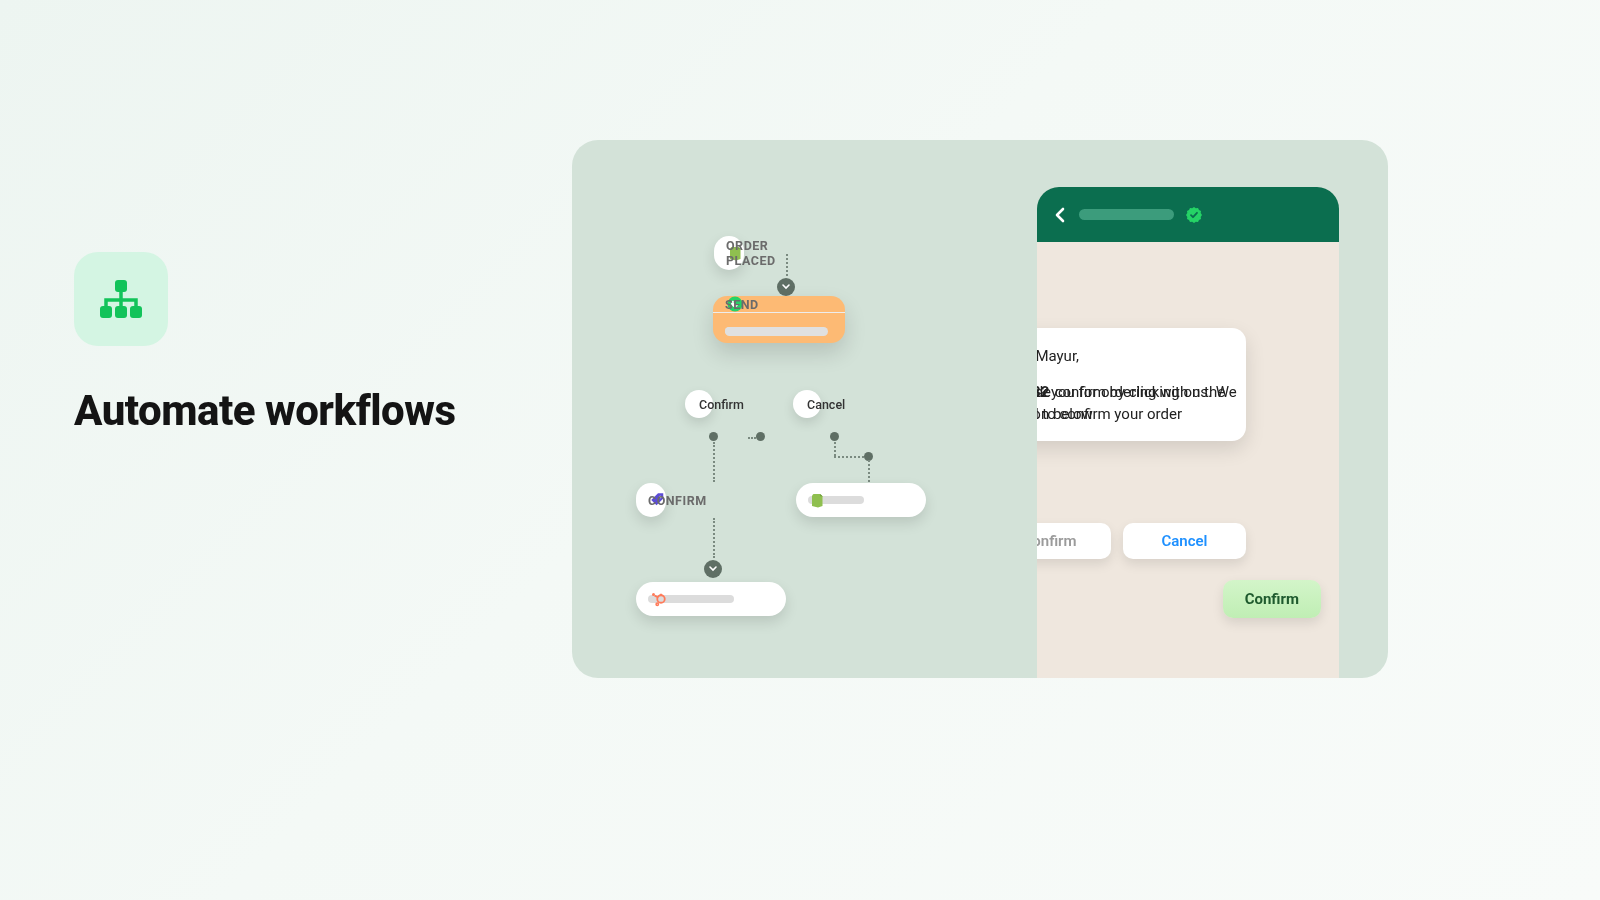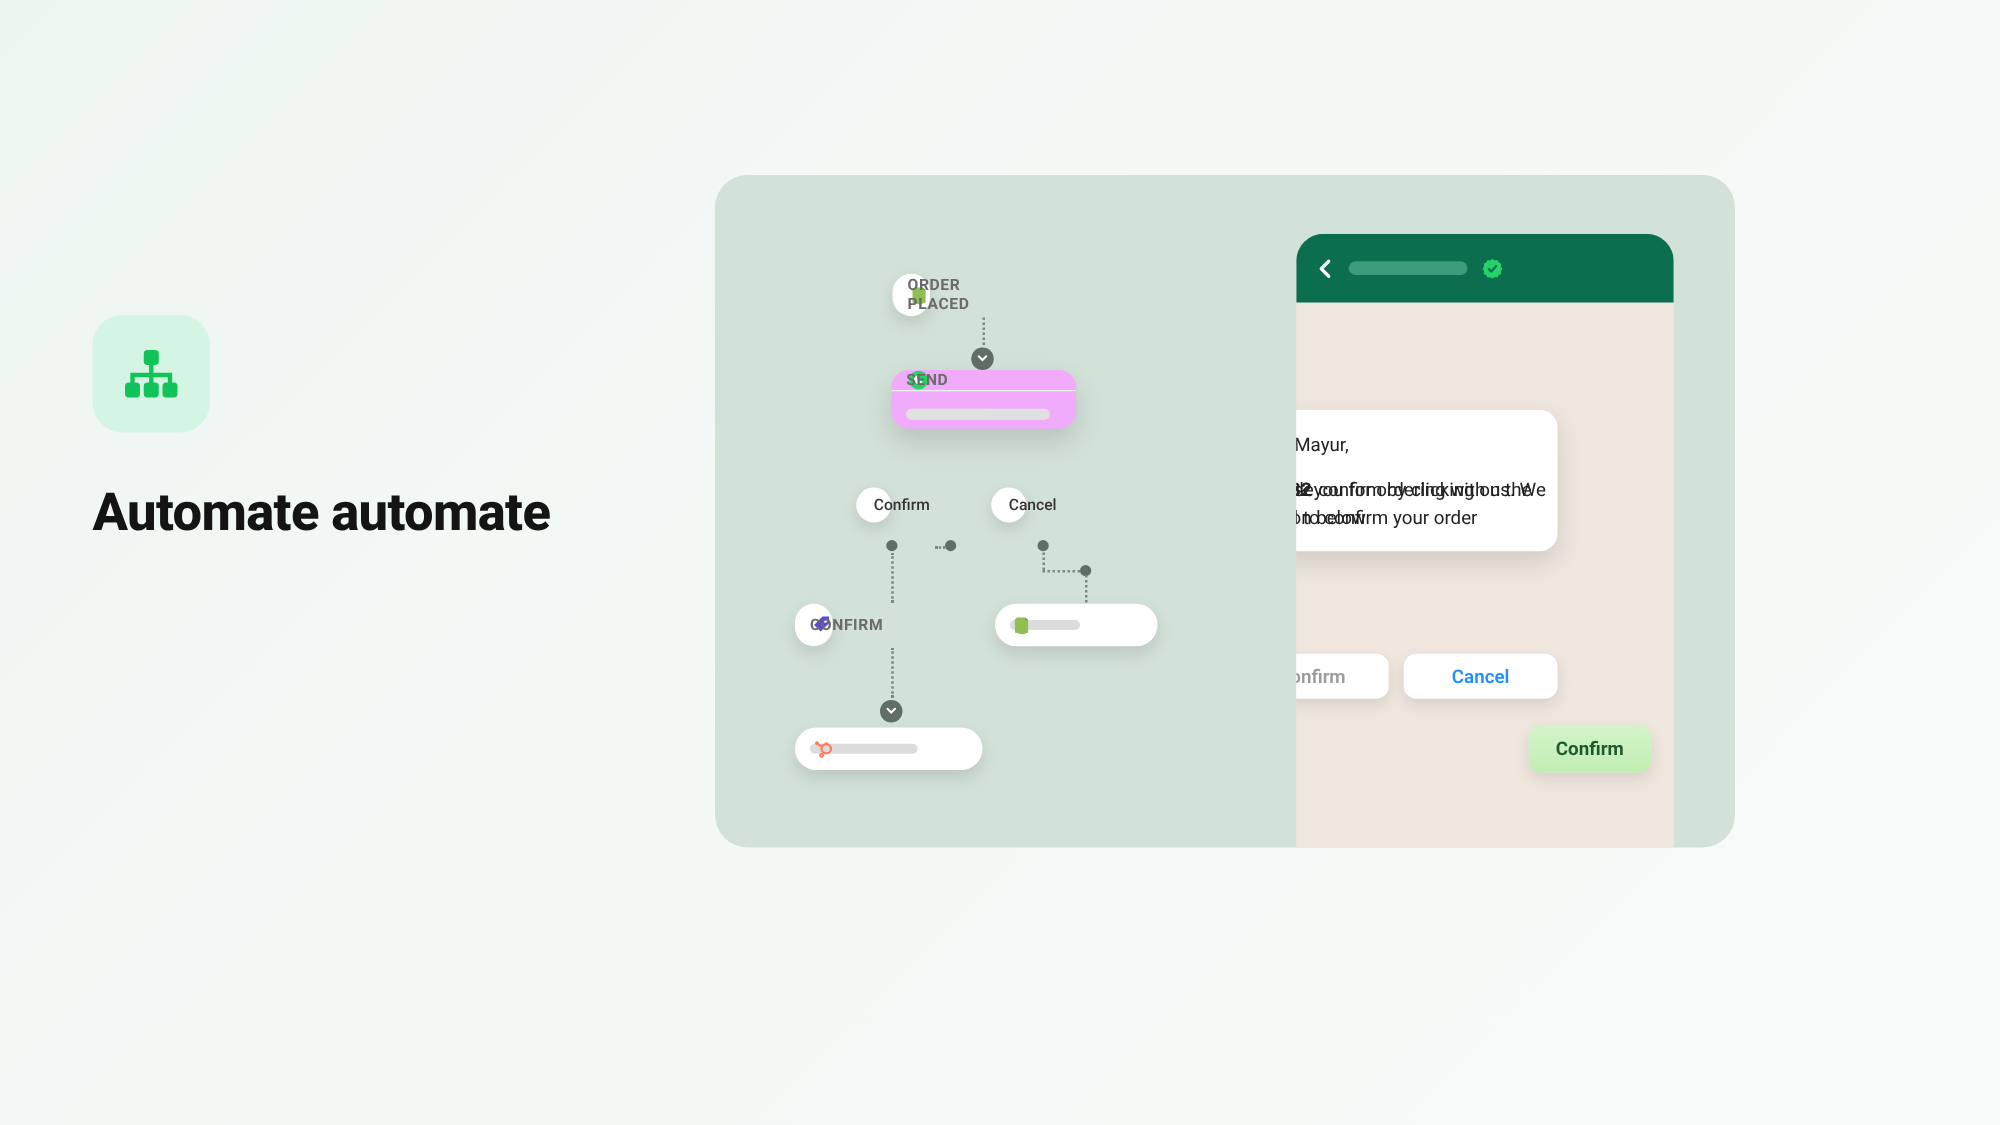--- a/index.html
+++ b/index.html
@@ -62,22 +62,22 @@
   .node .lbl {
     font-size: 12.5px;
     font-weight: 700;
     letter-spacing: 0.5px;
     color: #6b6b6b;
   }
   .icon-box { width:20px; height:20px; display:flex; align-items:center; justify-content:center; }
 
   
   .send-card {
-    width: 148px;
-    background: #f0abfc;
+    width: 132px;
+    background: #fdba74;
     border-radius: 14px;
     box-shadow: 0 10px 22px rgba(0,0,0,0.14);
     overflow: hidden;
   }
   .send-head {
     position: static;
     display:flex; align-items:center; gap:10px;
     padding: 8px 12px;
     border-bottom: 1px solid #ededed;
   }
@@ -178,26 +178,26 @@
 <div class="left">
   <div class="hero-icon-box">
     <svg width="50" height="50" viewBox="0 0 50 50">
       <rect x="19" y="6" width="12" height="12" rx="3" fill="#12c35a"></rect>
       <rect x="4" y="32" width="12" height="12" rx="3" fill="#12c35a"></rect>
       <rect x="19" y="32" width="12" height="12" rx="3" fill="#12c35a"></rect>
       <rect x="34" y="32" width="12" height="12" rx="3" fill="#12c35a"></rect>
       <path d="M25 18 V26 M10 32 V26 H40 V32 M25 26 V32" stroke="#12c35a" stroke-width="3.5" fill="none" stroke-linecap="round"></path>
     </svg>
   </div>
-  <h1 class="headline">Automate automate</h1>
+  <h1 class="headline">Automate workflows</h1>
 </div>
 
 <div class="canvas">
 
-  <div class="node" style="left:142px; top:79px;">
+  <div class="node" style="left:142px; top:96px;">
     <span class="icon-box">
       <svg width="18" height="18" viewBox="0 0 24 24">
           <path fill="#8fbf4f" d="M6 4h9l3 3v13l-6 2-8-2V6z"></path>
           <path fill="#6b9a3a" d="M15 4l3 3h-3z"></path>
         </svg>
     </span>
     <span class="lbl">ORDER PLACED</span>
   </div>
 
   <div class="vline" style="left:214px; top:114px; height:22px;"></div>

